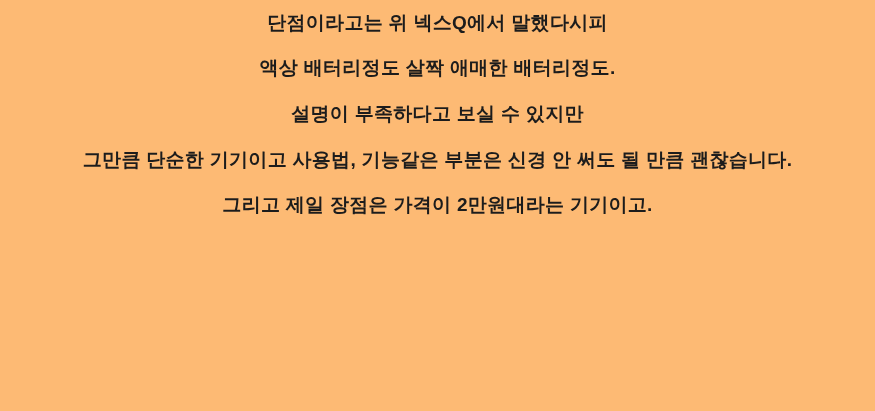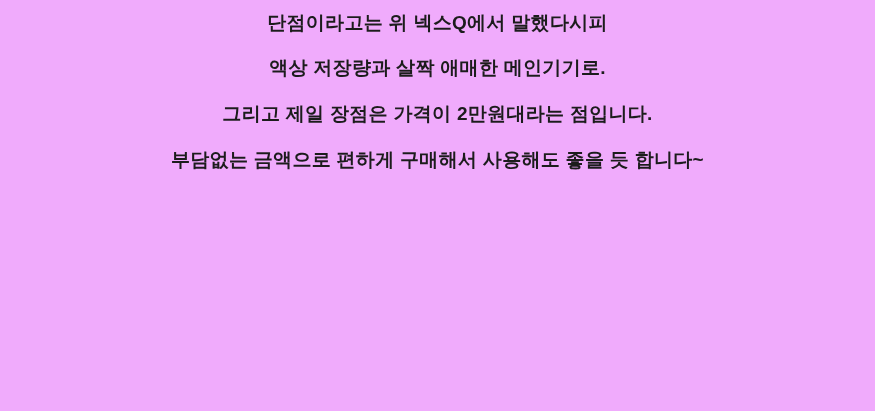--- a/index.html
+++ b/index.html
@@ -3,21 +3,21 @@
   <meta charset="utf-8">
   <style>
     html, body {
       margin: 0;
       padding: 0;
       background: #ffffff;
     }
     .page {
       width: 875px;
       height: 411px;
-      background: #f0abfc;
+      background: #fdba74;
       overflow: hidden;
       display: flex;
       flex-direction: column;
       justify-content: flex-start;
       font-family: "Liberation Sans", "DejaVu Sans", sans-serif;
       align-items: center;
     }
     .text-line {
       height: 45.6px;
       display: flex;
@@ -29,16 +29,17 @@
       letter-spacing: 0.3px;
       color: #1c1c1c;
       white-space: nowrap;
     }
   </style>
 </head>
 <body>
 
 <div class="page">
   <div class="text-line">단점이라고는 위 넥스Q에서 말했다시피</div>
-  <div class="text-line">액상 저장량과 살짝 애매한 메인기기로.</div>
-  <div class="text-line">그리고 제일 장점은 가격이 2만원대라는 점입니다.</div>
-  <div class="text-line">부담없는 금액으로 편하게 구매해서 사용해도 좋을 듯 합니다~</div>
+  <div class="text-line">액상 배터리정도 살짝 애매한 배터리정도.</div>
+  <div class="text-line">설명이 부족하다고 보실 수 있지만</div>
+  <div class="text-line">그만큼 단순한 기기이고 사용법, 기능같은 부분은 신경 안 써도 될 만큼 괜찮습니다.</div>
+  <div class="text-line">그리고 제일 장점은 가격이 2만원대라는 기기이고.</div>
 </div>
 
 </body></html>

